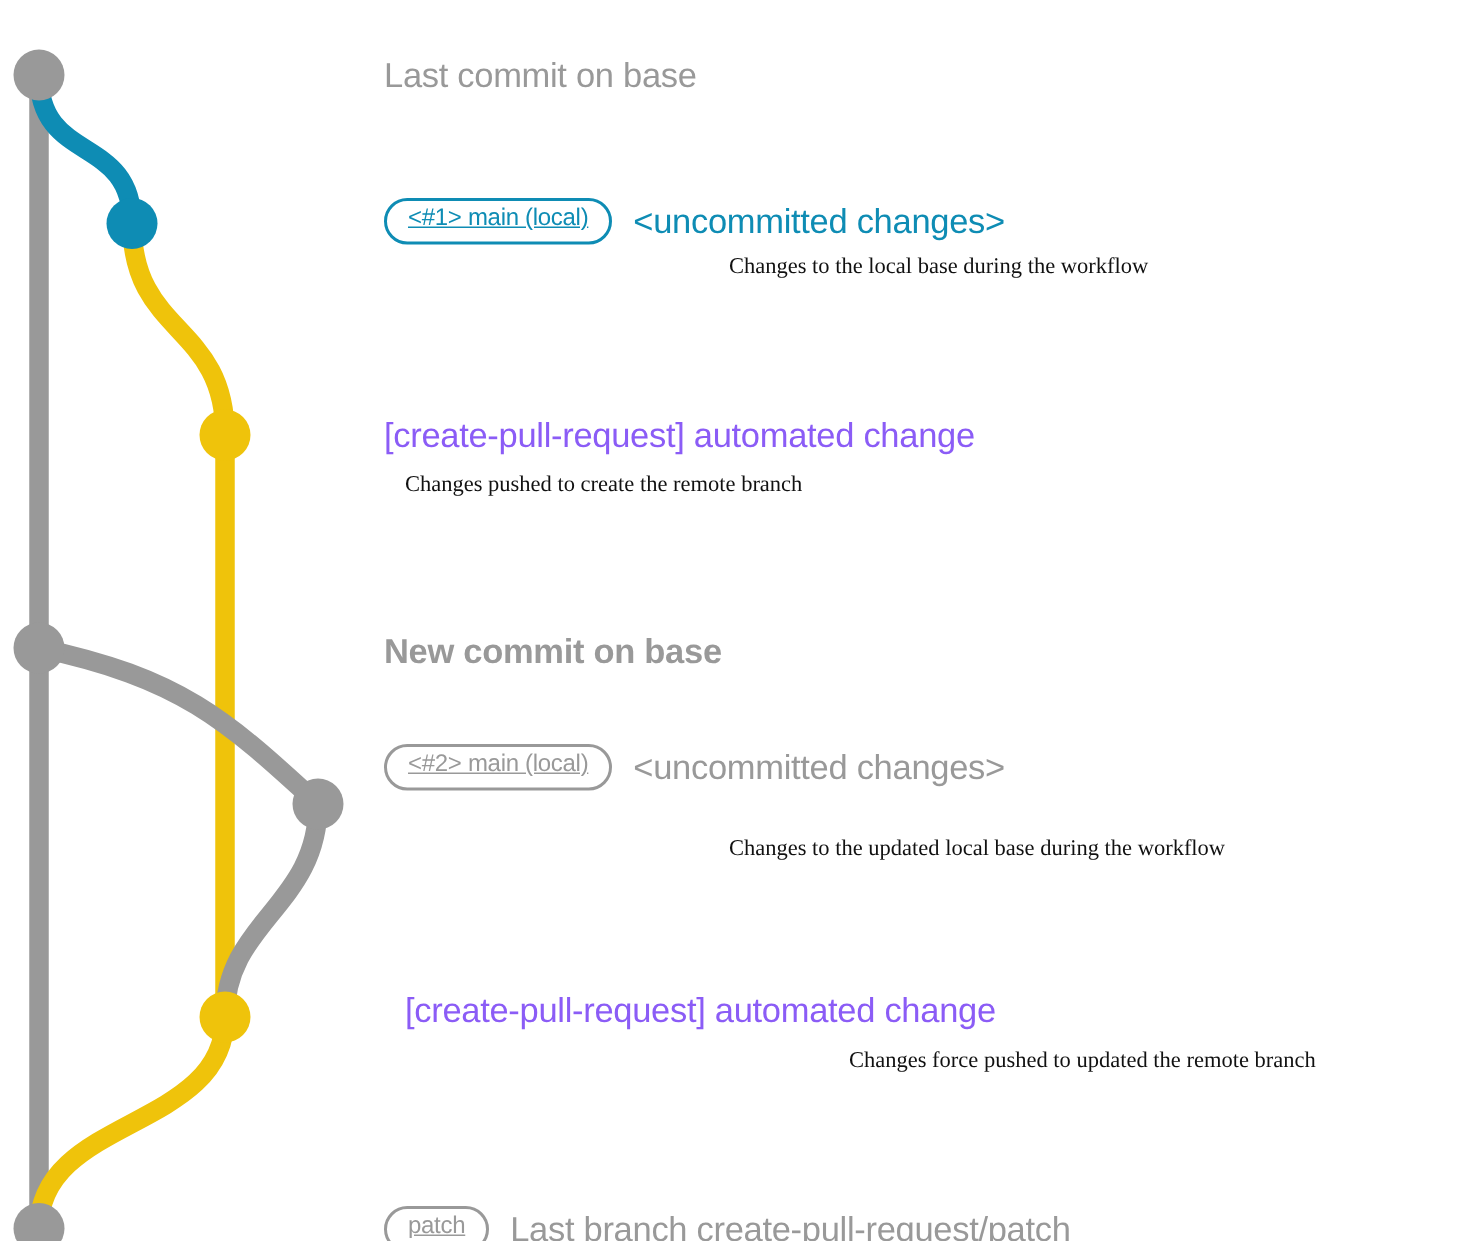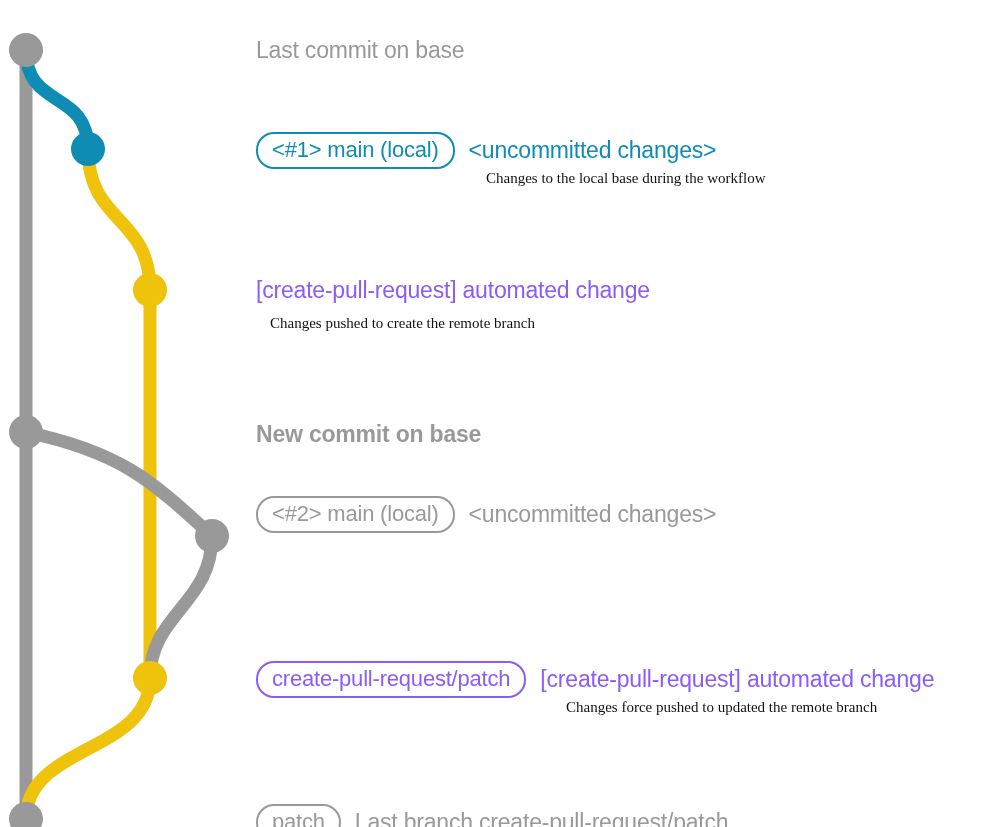--- a/index.html
+++ b/index.html
@@ -33,24 +33,25 @@
     align-items: center;
     white-space: nowrap;
   }
   .pill {
     display: inline-flex;
     align-items: center;
     justify-content: center;
     border: 2px solid currentColor;
     border-radius: 18px;
     padding: 4px 14px 6px 14px;
-    font-size: 22px;
+    font-size: 16px;
     line-height: 1.05;
     letter-spacing: -0.2px;
     box-sizing: border-box;
+    text-decoration: underline;
   }
   .subject {
     font-size: 23px;
     line-height: 1.05;
     letter-spacing: -0.2px;
     margin-left: 14px;
   }
   .plain-subject {
     position: absolute;
     font-size: 23px;
@@ -110,23 +111,23 @@
 
   <div class="plain-subject c-amber" style="left:256px; top:254px;">[create-pull-request] automated change</div>
   <div class="body-note" style="left:270px; top:291px;">Changes pushed to create the remote branch</div>
 
   <div class="plain-subject c-gray" style="left:256px; top:398px;font-weight:bold;">New commit on base</div>
 
   <div class="row" style="left:256px; top:472px;">
     <span class="pill c-gray">&lt;#2&gt; main (local)</span>
     <span class="subject c-gray">&lt;uncommitted changes&gt;</span>
   </div>
+  <div class="body-note" style="left:486px; top:534px;">Changes to the updated local base during the workflow</div>
 
   <div class="row" style="left:256px; top:637px;">
-    <span class="pill c-amber">create-pull-request/patch</span>
     <span class="subject c-amber">[create-pull-request] automated change</span>
   </div>
   <div class="body-note" style="left:566px; top:675px;">Changes force pushed to updated the remote branch</div>
 
   <div class="row" style="left:256px; top:780px;">
     <span class="pill c-gray">patch</span>
     <span class="subject c-gray">Last branch create-pull-request/patch</span>
   </div>
 
 </div>

